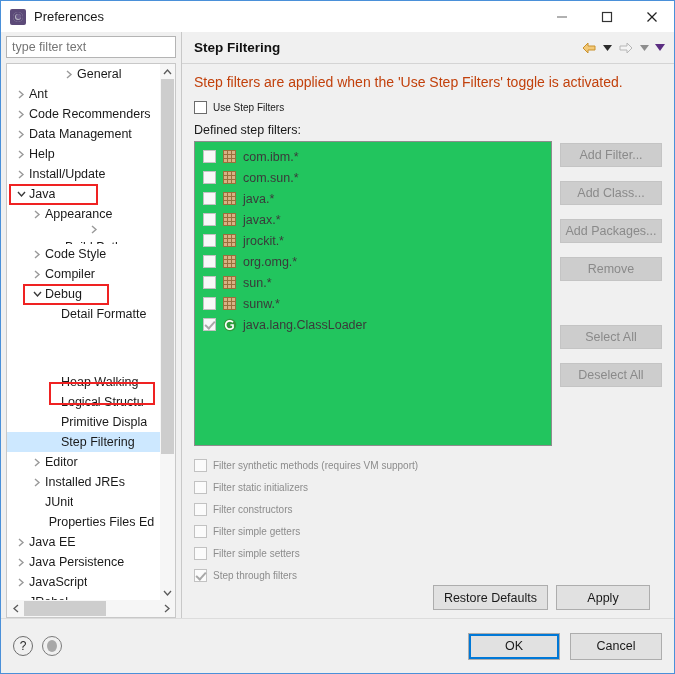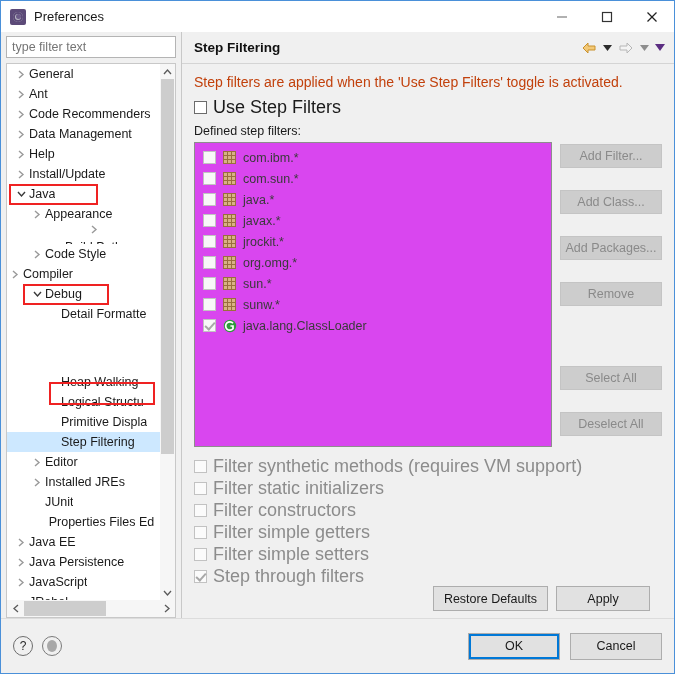--- a/index.html
+++ b/index.html
@@ -224,21 +224,21 @@
     display: flex;
     flex-direction: column;
     min-height: 0;
   }
   .desc { font-size: 14px; color: #c2410c; margin-bottom: 8px; }
 
   .cbrow {
     display: flex;
     align-items: center;
     height: 19px;
-    font-size: 18px;
+    font-size: 10px;
   }
   .cbox {
     width: 13px; height: 13px;
     flex: 0 0 13px;
     border: 1px solid #6b6b6b;
     background: #ffffff;
     box-sizing: border-box;
     margin-right: 6px;
     position: relative;
   }
@@ -260,21 +260,21 @@
 
   .listarea {
     display: flex;
     gap: 8px;
     flex: 0 0 auto;
   }
   .listbox {
     flex: 1 1 auto;
     height: 305px;
     border: 1px solid #8d8d8d;
-    background: #d946ef;
+    background: #22c55e;
     box-sizing: border-box;
     padding: 4px 0 0 0;
     overflow: hidden;
   }
   .lrow {
     height: 21px;
     display: flex;
     align-items: center;
     padding-left: 8px;
     font-size: 12.5px;
@@ -298,21 +298,21 @@
     border-width: 0 2px 2px 0;
     transform: rotate(42deg);
   }
   .ico { width: 15px; flex: 0 0 15px; margin-right: 5px; display: flex; align-items: center; }
 
   .btncol {
     width: 102px;
     flex: 0 0 102px;
     display: flex;
     flex-direction: column;
-    gap: 22px;
+    gap: 14px;
     padding-top: 2px;
   }
   .sbtn {
     height: 24px;
     background: #cdcdcd;
     border: 1px solid #c4c4c4;
     color: #8a8a8a;
     font-size: 12.5px;
     font-family: "Liberation Sans", sans-serif;
     display: flex; align-items: center; justify-content: center;
@@ -429,21 +429,21 @@
       </div>
     </div>
   </div>
 
   <div class="content">
 
     <div class="left">
       <input class="filter-input" type="text" placeholder="type filter text" style="">
       <div class="tree-wrap">
         <div class="tree" id="tree-rows">
-            <div class="trow" style="padding-left: 6px;">
+            <div class="trow" style="padding-left: 6px; margin-left: 48px;">
               <span class="twist"><svg width="8" height="9" viewBox="0 0 8 9">
                   <polyline points="2,1 6,4.5 2,8" fill="none" stroke="#9a9a9a" stroke-width="1.4"></polyline>
                 </svg></span>
               <span class="tlabel">General</span>
             </div>
             <div class="trow" style="padding-left: 6px;">
               <span class="twist"><svg width="8" height="9" viewBox="0 0 8 9">
                   <polyline points="2,1 6,4.5 2,8" fill="none" stroke="#9a9a9a" stroke-width="1.4"></polyline>
                 </svg></span>
               <span class="tlabel">Ant</span>
@@ -489,21 +489,21 @@
                   <polyline points="2,1 6,4.5 2,8" fill="none" stroke="#9a9a9a" stroke-width="1.4"></polyline>
                 </svg></span>
               <span class="tlabel">Build Path</span>
             </div>
             <div class="trow" style="padding-left: 22px;">
               <span class="twist"><svg width="8" height="9" viewBox="0 0 8 9">
                   <polyline points="2,1 6,4.5 2,8" fill="none" stroke="#9a9a9a" stroke-width="1.4"></polyline>
                 </svg></span>
               <span class="tlabel">Code Style</span>
             </div>
-            <div class="trow" style=" align-items: center;">
+            <div class="trow" style="padding-left: 22px; align-items: center;">
               <span class="twist"><svg width="8" height="9" viewBox="0 0 8 9">
                   <polyline points="2,1 6,4.5 2,8" fill="none" stroke="#9a9a9a" stroke-width="1.4"></polyline>
                 </svg></span>
               <span class="tlabel">Compiler</span>
             </div>
             <div class="trow" style="padding-left: 22px;">
               <span class="twist"><svg width="9" height="8" viewBox="0 0 9 8">
                   <polyline points="1,2 4.5,6 8,2" fill="none" stroke="#3a3a3a" stroke-width="1.4"></polyline>
                 </svg></span>
               <span class="tlabel">Debug</span>

